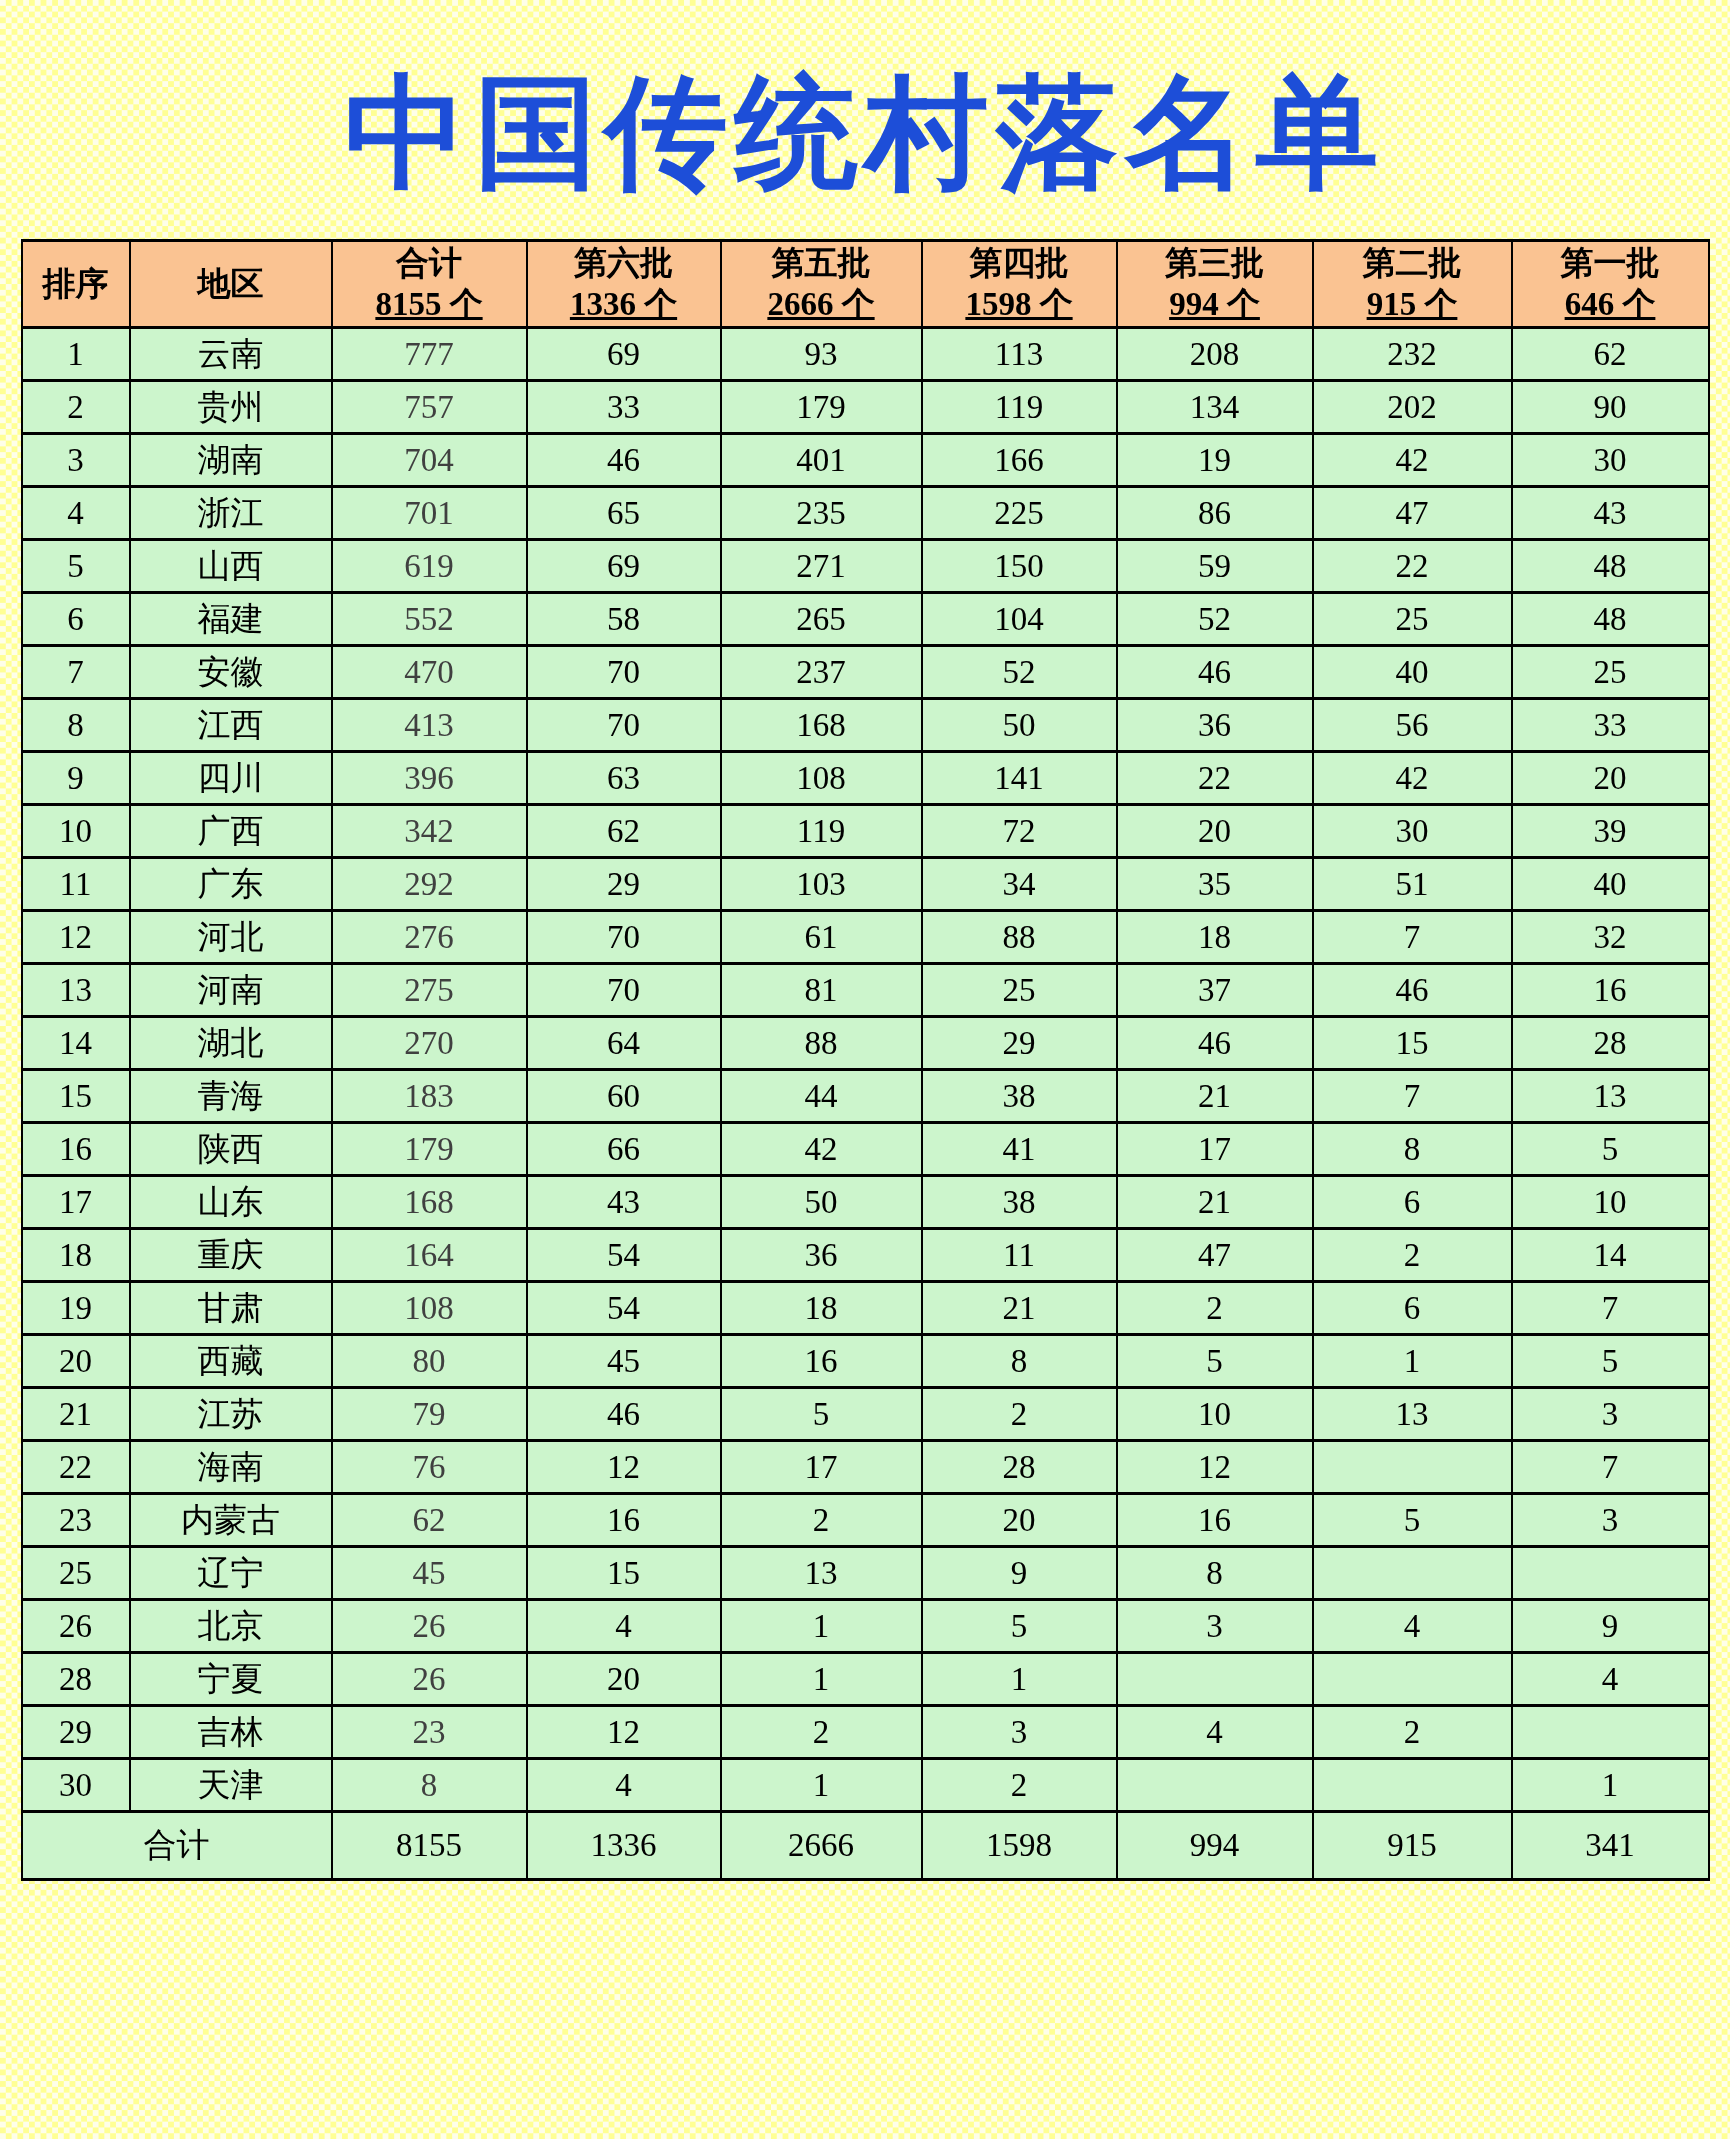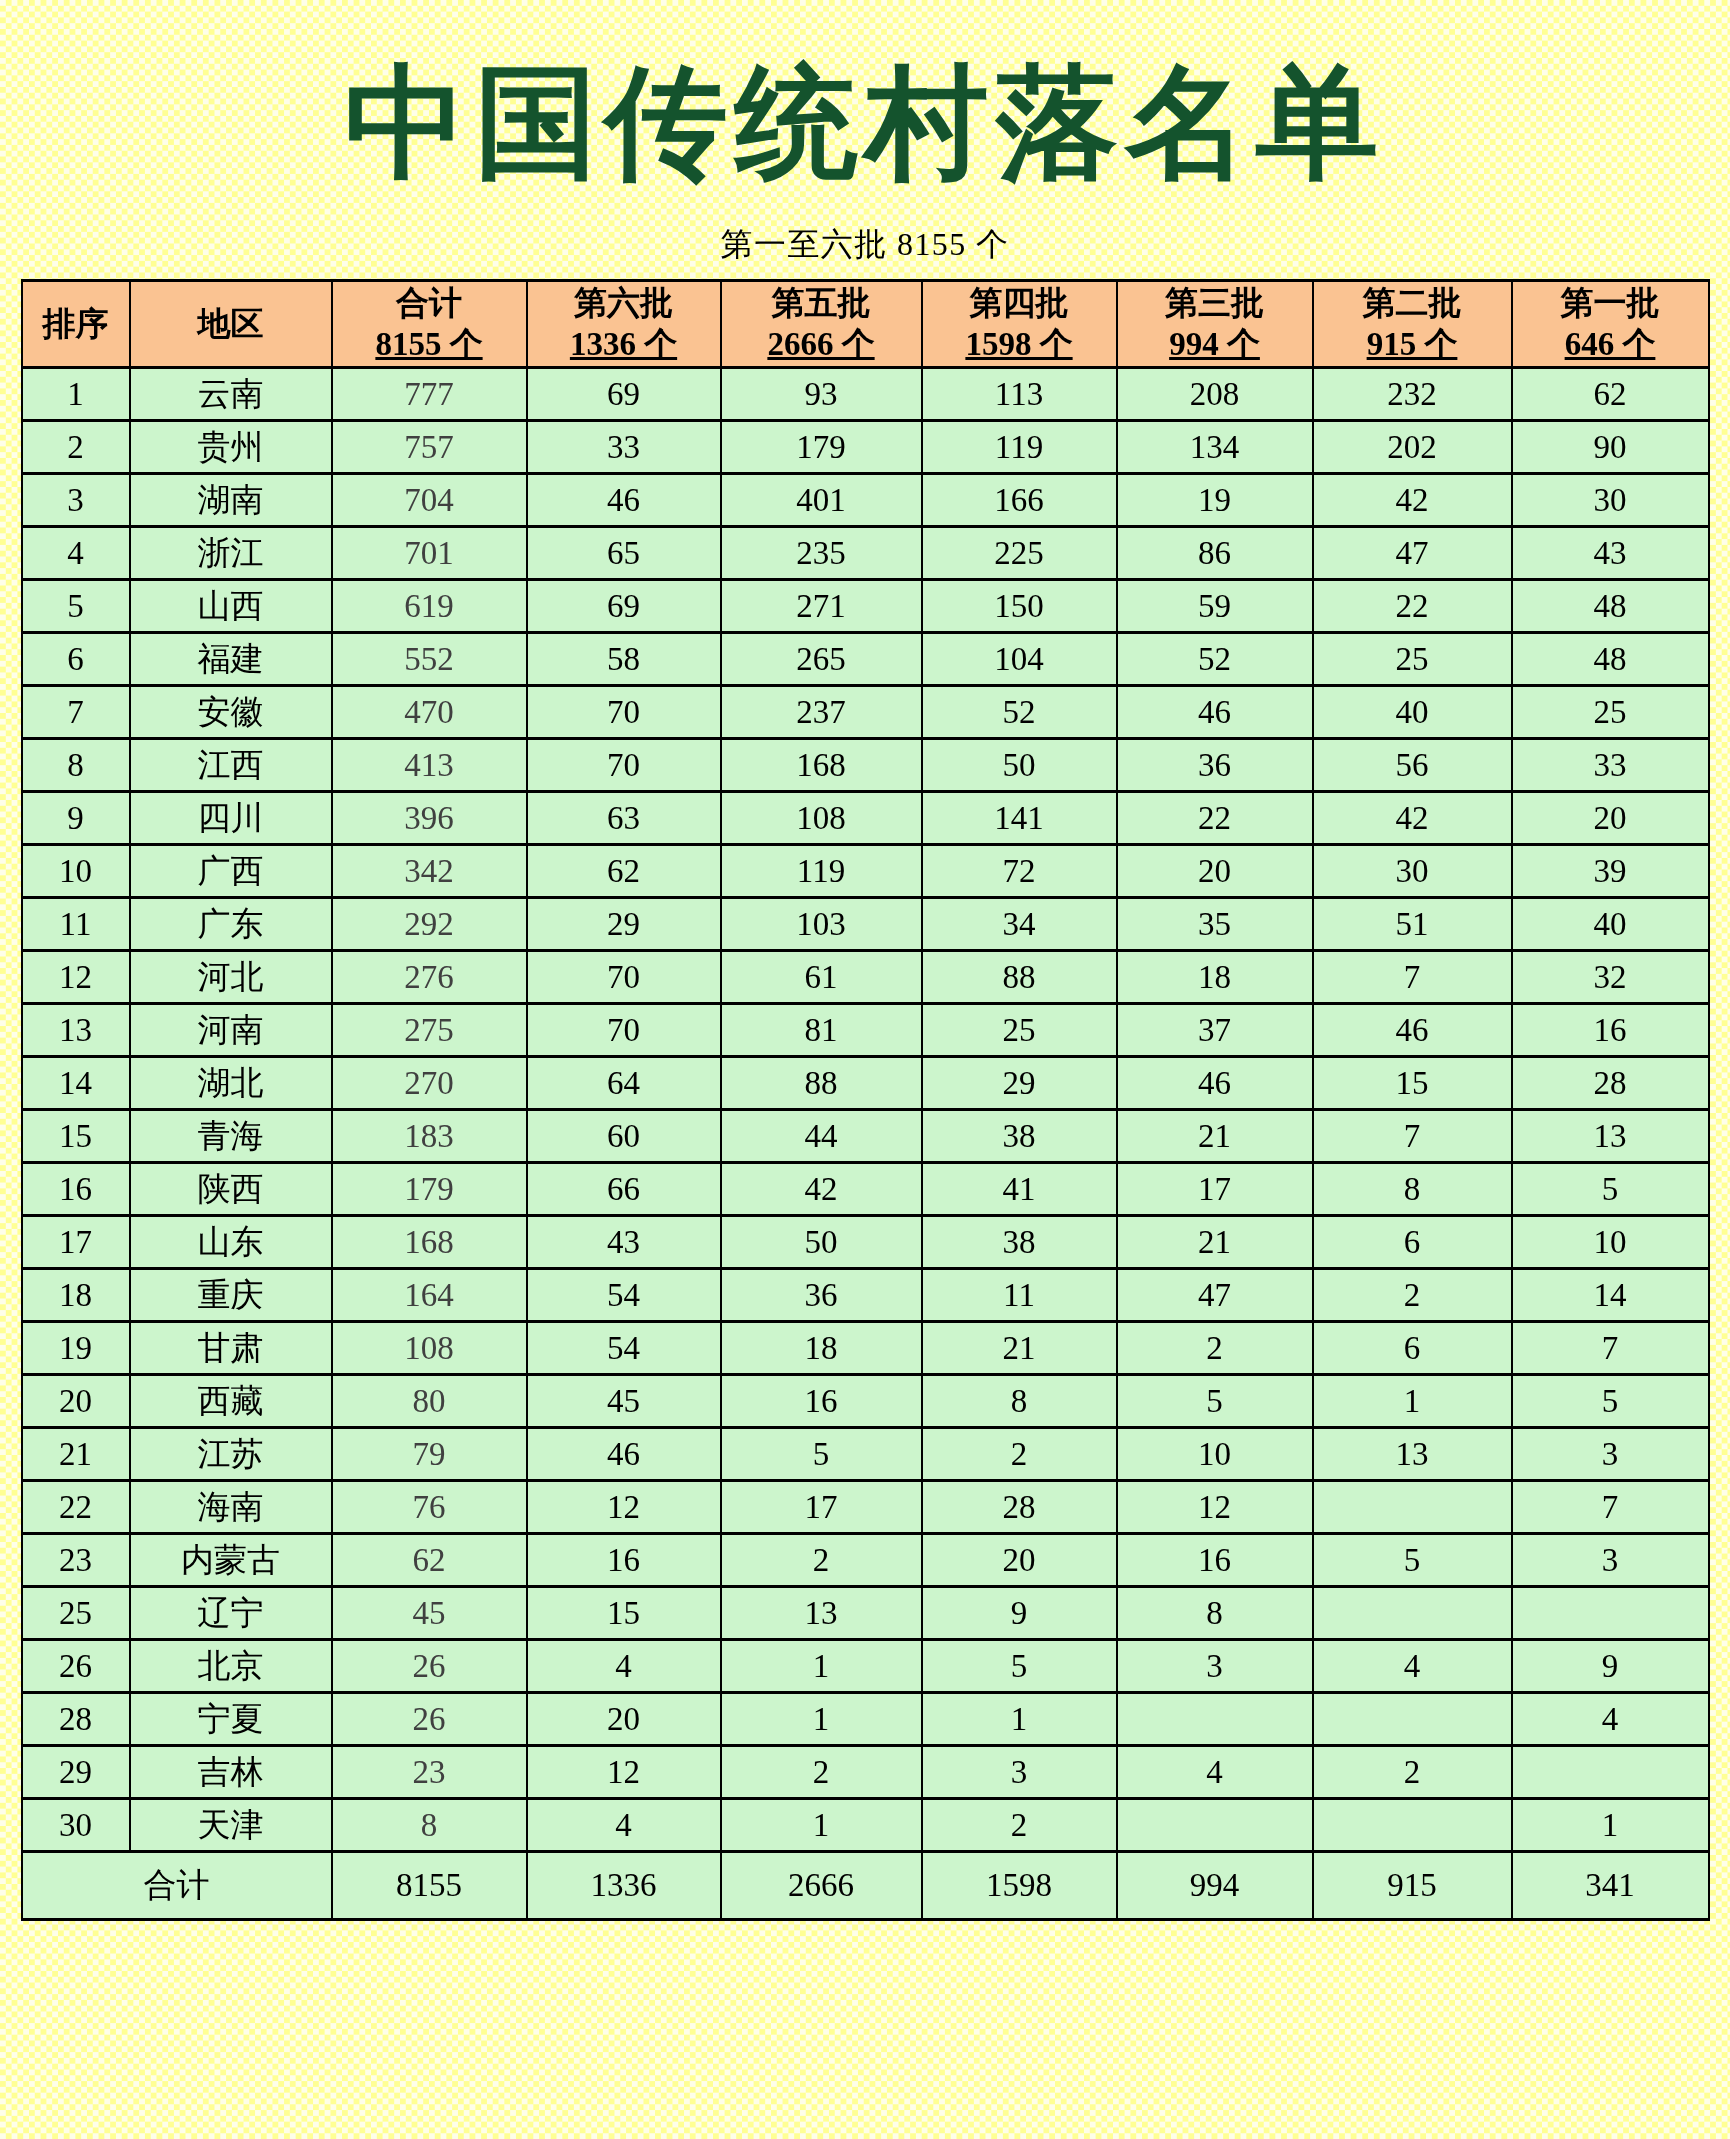--- a/index.html
+++ b/index.html
@@ -14,23 +14,23 @@
     background-color: #FEFEE9;
     background-image: conic-gradient(#FFFF94 25%, #FEFEE9 25% 50%, #FFFF94 50% 75%, #FEFEE9 75%);
     background-size: 11.6px 11.6px;
   }
   .page {
     width: 100%;
     height: 100%;
   }
   .title {
     margin: 0;
-    padding-top: 35px;
+    padding-top: 45px;
     text-align: center;
-    color: #14532d;
+    color: #1d4ed8;
     font-size: 123px;
     line-height: 1.45;
     font-weight: bold;
     letter-spacing: 7.2px;
     white-space: nowrap;
   }
   .subtitle {
     margin-top: 11.6px;
     text-align: center;
     color: #000000;
@@ -81,21 +81,20 @@
   .hdr-line2 {
     font-weight: bold;
     text-decoration: underline;
   }
 </style>
 </head>
 <body>
 
 <div class="page">
   <h1 class="title">中国传统村落名单</h1>
-  <div class="subtitle">第一至六批 8155 个</div>
 
   <table class="villages-table">
     <colgroup>
       <col style="width:108px">
       <col style="width:202px">
       <col style="width:195px">
       <col style="width:194px">
       <col style="width:201px">
       <col style="width:195px">
       <col style="width:196px">

